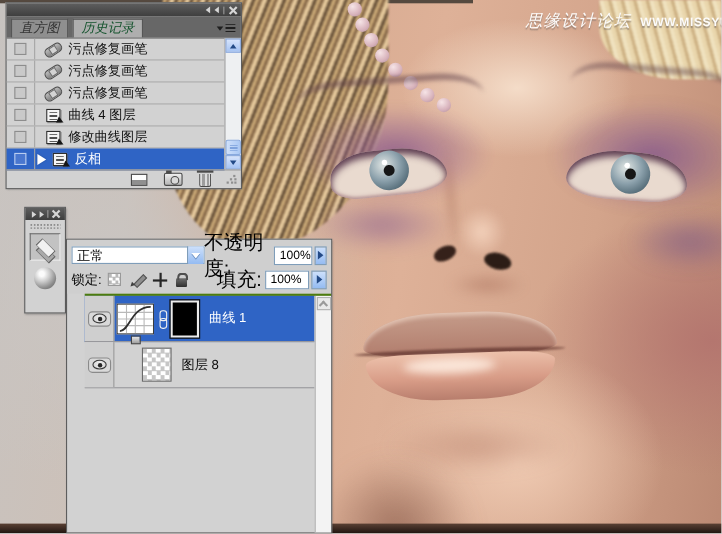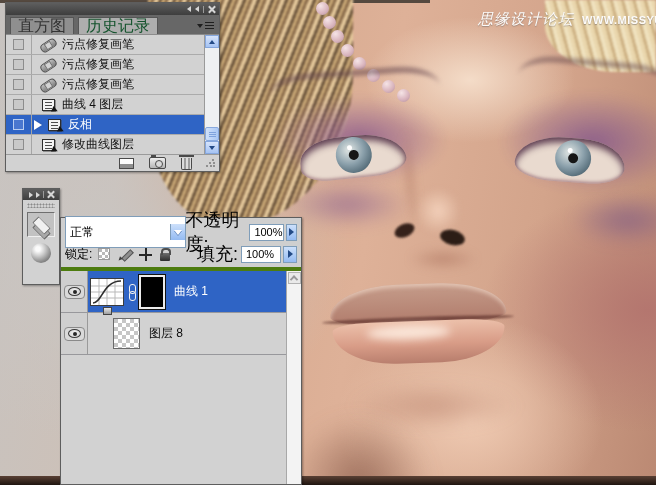--- a/index.html
+++ b/index.html
@@ -84,21 +84,21 @@
   .panel { position:absolute; background:#d2d2d2; border:1px solid #5d5d5d; box-shadow:1px 1px 2px rgba(0,0,0,.35); }
   .p-titlebar { height:12px; background:linear-gradient(#5e5e5e,#3e3e3e); display:flex; align-items:center;
     justify-content:flex-end; gap:4px; padding:0 4px; }
   .tri-l { width:0; height:0; border-top:3px solid transparent; border-bottom:3px solid transparent; border-right:4px solid #d6d6d6; }
   .tri-r { width:0; height:0; border-top:3px solid transparent; border-bottom:3px solid transparent; border-left:4px solid #d6d6d6; }
   .vsep { width:1px; height:7px; background:#9a9a9a; }
   .xicon { position:relative; width:7px; height:7px; }
   .xicon::before,.xicon::after { content:''; position:absolute; left:3px; top:-1px; width:2px; height:9px; background:#d6d6d6; }
   .xicon::before { transform:rotate(45deg);} .xicon::after { transform:rotate(-45deg);}
   .tabstrip { display:flex; align-items:flex-end; background:#676767; border-bottom:1px solid #8c8c8c; }
-  .tab { font-size:16px; padding:1px 7px 2px; margin:2px 0 0 4px; border:1px solid #565656; border-bottom:none; line-height:13px; }
+  .tab { font-size:12px; padding:1px 7px 2px; margin:2px 0 0 4px; border:1px solid #565656; border-bottom:none; line-height:13px;font-style:italic; }
   .tab.active { background:#aeaeae; color:#14532d; }
   .tab.inactive { background:#8f8f8f; color:#343434; }
   .menuicon { display:flex; align-items:center; gap:2px; margin:0 5px 4px auto; }
   .menuicon .mtri { width:0; height:0; border-left:3px solid transparent; border-right:3px solid transparent; border-top:4px solid #1f1f1f; }
   .menuicon .mbars { width:9px; height:8px; background:repeating-linear-gradient(180deg,#1f1f1f 0 1px,transparent 1px 3px); }
 
   
   .history { left:5px; top:2px; width:215px; height:170px; display:flex; flex-direction:column; }
   .hlist { flex:1; display:flex; min-height:0; }
   .hrows { flex:1; }
@@ -156,21 +156,21 @@
   .icon-sphere { width:20px; height:20px; border-radius:50%; margin-top:6px;
     background:radial-gradient(circle at 35% 30%, #fbfbfb 0 12%, #cacaca 38%, #8b8b8b 68%, #595959); }
 
   
   .layers { left:60px; top:217px; width:242px; height:268px; display:flex; flex-direction:column; }
   .layers .tabstrip { height:17px; background:#5f5f5f; }
   .lp-chrome { display:flex; align-items:center; gap:4px; margin:0 5px 3px auto; }
   .lp-chrome .menuicon { margin:0; }
   .lheader { background:#cfcfcf; padding:3px 4px 2px; }
   .hrow2 { display:flex; align-items:center; height:22px; font-size:12px; color:#000; }
-  .combo { width:152px; height:32px; background:#fff; border:1px solid #7f9db9; display:flex; align-items:center; }
+  .combo { width:152px; height:16px; background:#fff; border:1px solid #7f9db9; display:flex; align-items:center; }
   .combo .cval { flex:1; padding-left:4px; font-size:12px; }
   .combo .cbtn { width:15px; height:16px; background:linear-gradient(#cde0fb,#94bbf2); border-left:1px solid #7f9db9;
     display:flex; align-items:center; justify-content:center; }
   .combo .cbtn i { width:0; height:0; border-left:4px solid transparent; border-right:4px solid transparent; border-top:5px solid #fff;
     filter:drop-shadow(0 1px 0 #5a82b8); }
   .flabel { margin-left:auto; font-size:18px; }
   .vbox { width:40px; height:17px; background:#fff; border:1px solid #7f9db9; font-size:11px; display:flex;
     align-items:center; padding-left:4px; margin-left:3px; }
   .spin { width:14px; height:17px; margin-left:2px; background:linear-gradient(#cde0fb,#94bbf2); border:1px solid #7f9db9;
     display:flex; align-items:center; justify-content:center; }
@@ -181,21 +181,21 @@
   .icon-brushsm { position:relative; width:13px; height:13px; }
   .icon-brushsm::before { content:''; position:absolute; left:3px; top:5px; width:11px; height:3px; background:#8e8e8e; border:1px solid #555; transform:rotate(-45deg); }
   .icon-brushsm::after { content:''; position:absolute; left:0; top:9px; width:0; height:0;
     border-top:2px solid transparent; border-bottom:2px solid transparent; border-right:4px solid #3e3e3e; transform:rotate(-45deg); }
   .icon-move { position:relative; width:13px; height:13px; }
   .icon-move::before { content:''; position:absolute; left:6px; top:0; width:2px; height:13px; background:#262626; }
   .icon-move::after { content:''; position:absolute; left:0; top:6px; width:13px; height:2px; background:#262626; }
   .icon-lock { position:relative; width:10px; height:8px; background:linear-gradient(#6e6e6e,#2d2d2d); border-radius:1px; margin-top:5px; }
   .icon-lock::before { content:''; position:absolute; left:1px; top:-5px; width:6px; height:5px;
     border:2px solid #4f4f4f; border-bottom:none; border-radius:4px 4px 0 0; }
-  .llist { flex:1; display:flex; min-height:0; border-top:4px solid #4d7c0f; }
+  .llist { flex:1; display:flex; min-height:0; border-top:2px solid #4d7c0f;margin-left:16px; }
   .lrows { flex:1; }
   .lrow { height:42px; display:flex; align-items:center; border-bottom:1px solid #98989c; font-size:12px; color:#0c0c0c; }
   .lrow.selected { background:#2f64c5; color:#fff; }
   .eye-col { width:27px; align-self:stretch; border-right:1px solid #9a9a9a; background:#cfcfcf;
     display:flex; align-items:center; justify-content:center; }
   .eyeframe { width:21px; height:14px; border:1px solid #8a8a8a; border-radius:4px; background:#d9d9d9;
     display:flex; align-items:center; justify-content:center; }
   .eyeball { position:relative; width:13px; height:9px; border:1px solid #3a3a3a; border-radius:50%;
     background:radial-gradient(circle at 50% 40%, #f2f2f2, #cfcfcf); }
   .eyeball::after { content:''; position:absolute; left:4px; top:2px; width:4px; height:4px; border-radius:50%; background:#262626; }
@@ -322,38 +322,38 @@
         </div>
         <div class="hrow">
           <span class="well-col">
               <span class="well"></span>
             </span>
           <span class="hicon-slot">
               <span class="icon-state"></span>
             </span>
           <span>曲线 4 图层</span>
         </div>
+        <div class="hrow">
+          <span class="well-col">
+              <span class="well"></span>
+            </span>
+          <span class="hicon-slot">
+              <span class="icon-state"></span>
+            </span>
+          <span>修改曲线图层</span>
+        </div>
         <div class="hrow selected">
           <span class="well-col">
               <span class="well"></span>
             </span>
           <span class="marker"></span>
           <span class="hicon-slot">
               <span class="icon-state"></span>
             </span>
           <span>反相</span>
-        </div>
-        <div class="hrow">
-          <span class="well-col">
-              <span class="well"></span>
-            </span>
-          <span class="hicon-slot">
-              <span class="icon-state"></span>
-            </span>
-          <span>修改曲线图层</span>
         </div>
       </div>
       <div class="scrollcol">
         <div class="sbtn">
             <span class="up"></span>
           </div>
         <div class="strack"></div>
         <div class="sthumb">
             <i></i>
           </div>

